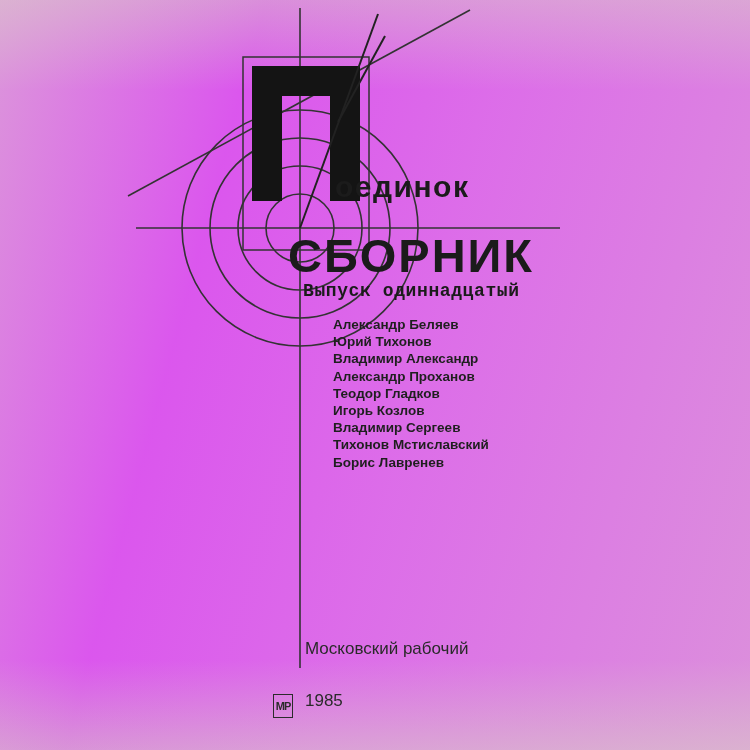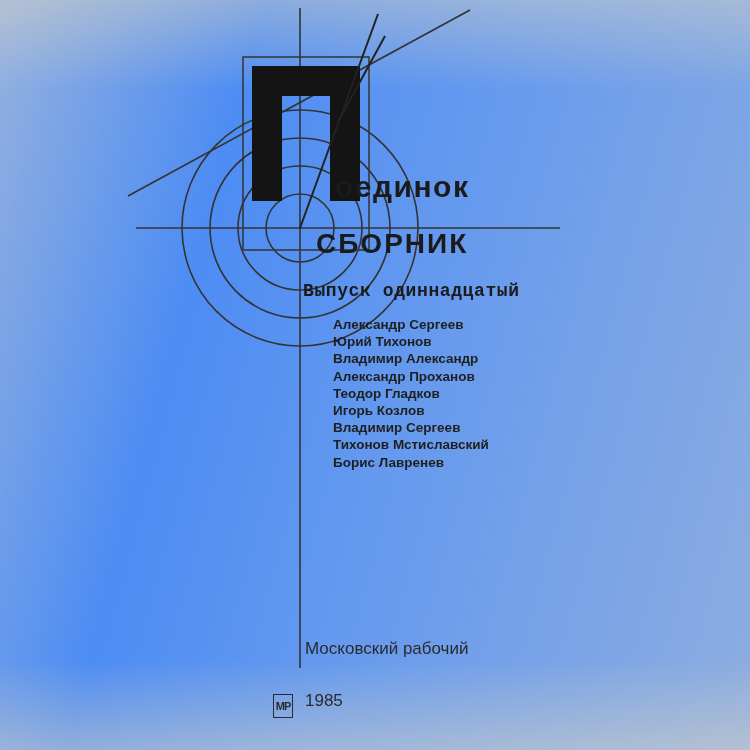--- a/index.html
+++ b/index.html
@@ -10,21 +10,21 @@
     width: 750px;
     height: 750px;
     background: #ffffff;
     font-family: "Liberation Sans", sans-serif;
     overflow: hidden;
   }
   #page {
     position: relative;
     width: 750px;
     height: 750px;
-    background: #3b82f6;
+    background: #d946ef;
     overflow: hidden;
   }
   
   #paper-texture {
     position: absolute;
     inset: 0;
     background:
       linear-gradient(105deg, rgba(222,216,202,0.55) 0%, rgba(236,232,222,0.1) 28%, rgba(231,226,214,0.25) 55%, rgba(222,216,201,0.5) 100%),
       linear-gradient(to bottom, rgba(214,208,193,0.45) 0%, rgba(238,234,225,0) 12%, rgba(238,234,225,0) 88%, rgba(212,206,191,0.5) 100%);
     pointer-events: none;
@@ -39,23 +39,23 @@
     white-space: nowrap;
   }
   #title-poedinok {
     left: 335px;
     top: 170px;
     font-size: 30px;
     font-weight: bold;
     letter-spacing: 1.5px;
   }
   #title-sbornik {
-    left: 316px;
+    left: 288px;
     top: 228px;
-    font-size: 28px;
+    font-size: 47px;
     font-weight: bold;
     letter-spacing: 2px;
   }
   #subtitle-issue {
     left: 303px;
     top: 281px;
     font-size: 18px;
     font-weight: bold;
     letter-spacing: 0.6px;
     font-family: Liberation Mono, monospace;
@@ -145,21 +145,21 @@
       <line x1="300" y1="228" x2="378" y2="14"></line>
       <line x1="338" y1="122" x2="385" y2="36"></line>
     </g>
   </svg>
 
   <div class="txt" id="title-poedinok">оединок</div>
   <div class="txt" id="title-sbornik">СБОРНИК</div>
   <div class="txt" id="subtitle-issue">Выпуск одиннадцатый</div>
 
   <div id="authors">
-    <div class="author-line">Александр Сергеев</div>
+    <div class="author-line">Александр Беляев</div>
     <div class="author-line">Юрий Тихонов</div>
     <div class="author-line">Владимир Александр</div>
     <div class="author-line">Александр Проханов</div>
     <div class="author-line">Теодор Гладков</div>
     <div class="author-line">Игорь Козлов</div>
     <div class="author-line">Владимир Сергеев</div>
     <div class="author-line">Тихонов Мстиславский</div>
     <div class="author-line">Борис Лавренев</div>
   </div>
 

